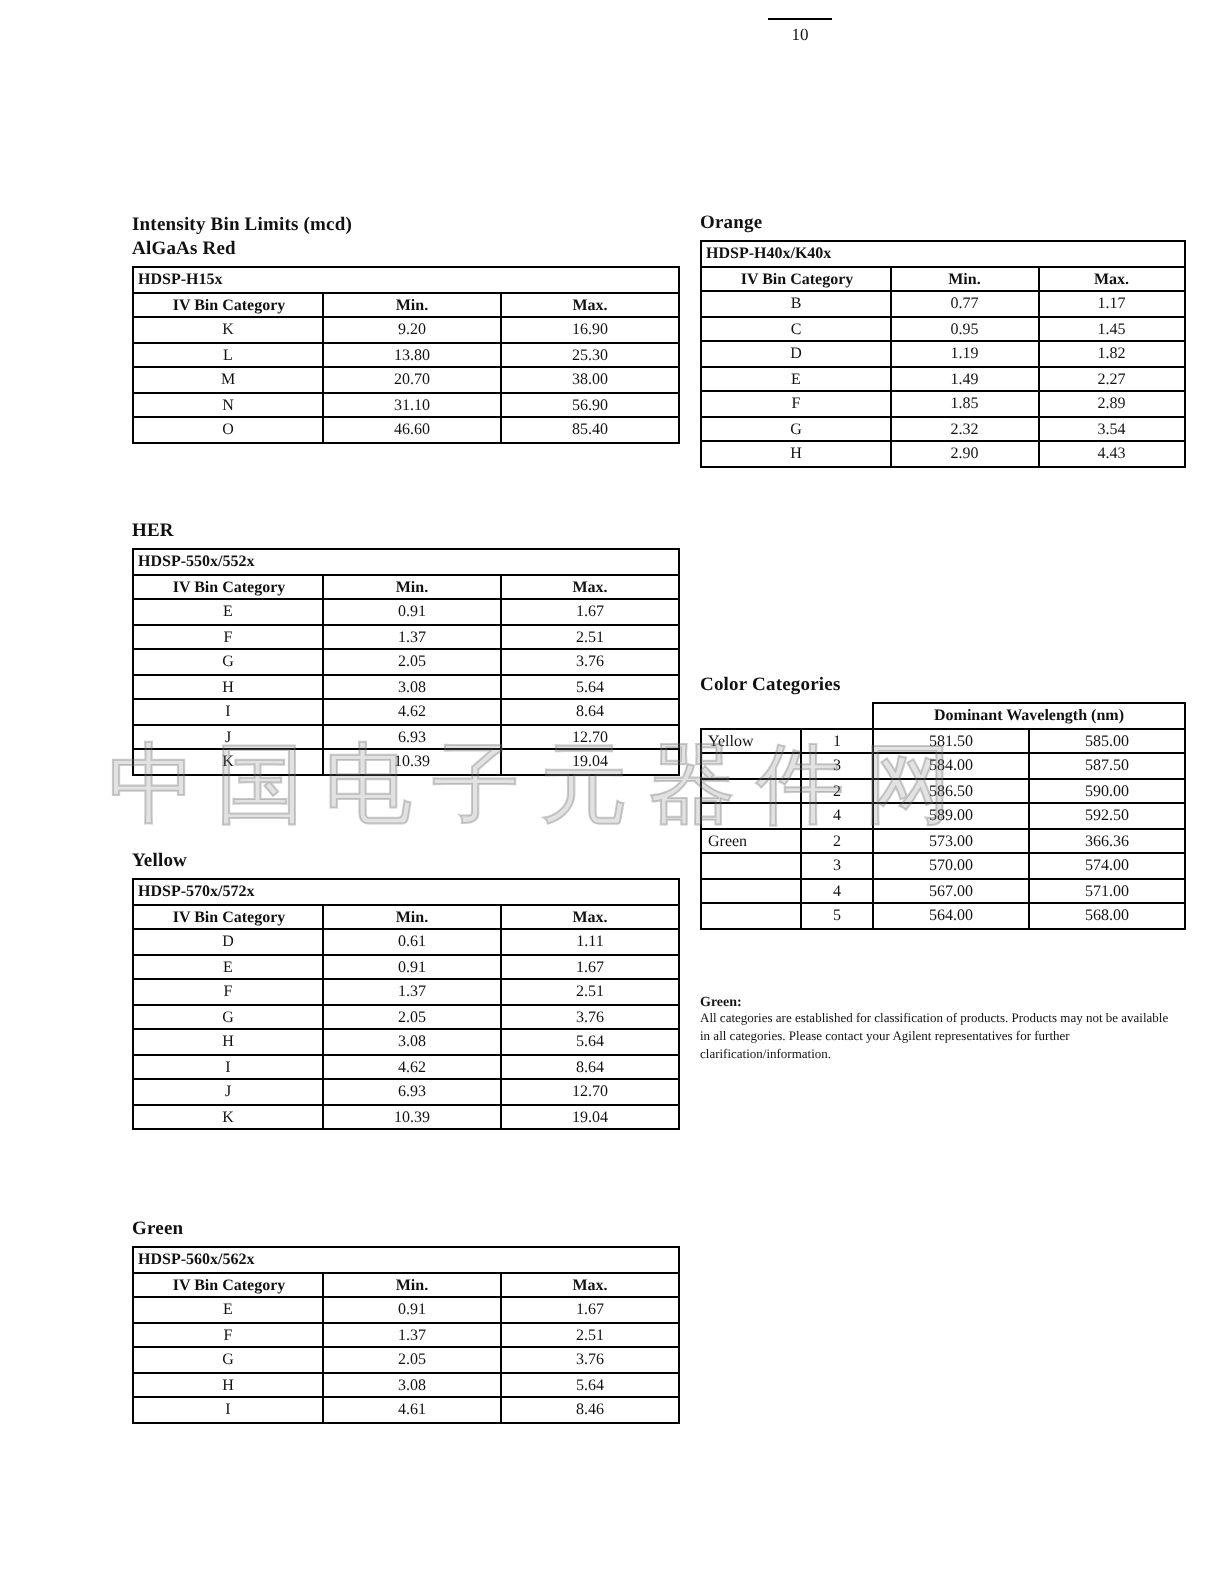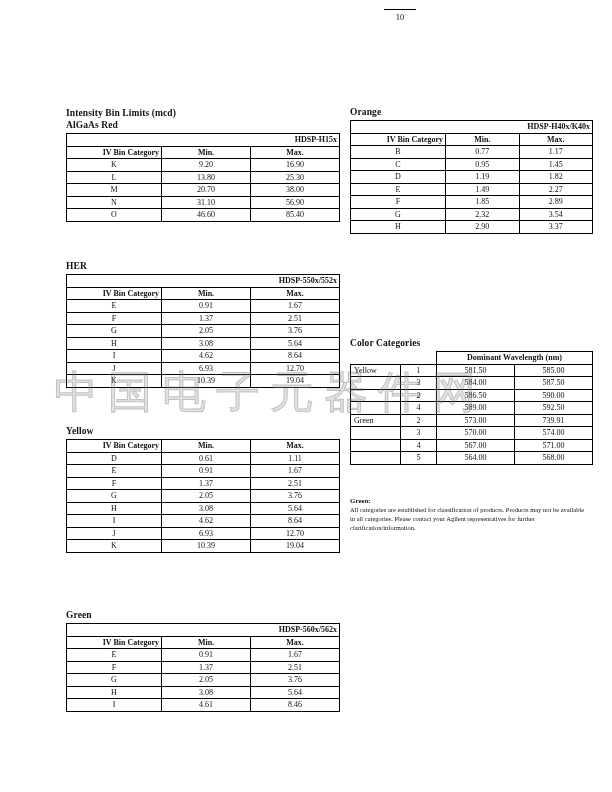--- a/index.html
+++ b/index.html
@@ -53,22 +53,22 @@
     font-size: 8px;
     line-height: 11.5px;
     height: 12px;
     padding: 0 2px;
     text-align: center;
     font-weight: 400;
     overflow: hidden;
     white-space: nowrap;
   }
   th { font-weight: 700; }
-  th.model { text-align: right; }
-  th.cat { text-align: right; padding-left: 3px; }
+  th.model { text-align: left; }
+  th.cat { text-align: center; padding-left: 3px; }
   td.colorcell { text-align: left; padding-left: 3px; }
   td.nob { border: none; background: transparent; }
 
   .col-left-sec { width: 274px; left: 66px; }
   .col-right-sec { width: 243px; left: 322px; margin-left: 28px; }
 
   
   .note-label { font-size: 7px; font-weight: 700; margin-bottom: 1px; }
   .note-text { font-size: 6.5px; line-height: 1.35; width: 240px; }
 </style>
@@ -190,20 +190,23 @@
   <section class="abs col-left-sec" style="top:426px">
     <h2 class="sec-title">Yellow</h2>
     <table class="bin-table">
         <colgroup>
           <col style="width:95px">
           <col>
           <col>
         </colgroup>
         <tbody>
           <tr>
+            <th class="model" colspan="3">HDSP-570x/572x</th>
+          </tr>
+          <tr>
             <th class="cat">IV Bin Category</th>
             <th>Min.</th>
             <th>Max.</th>
           </tr>
           <tr>
             <td>D</td>
             <td>0.61</td>
             <td>1.11</td>
           </tr>
           <tr>
@@ -334,21 +337,21 @@
             <td>2.89</td>
           </tr>
           <tr>
             <td>G</td>
             <td>2.32</td>
             <td>3.54</td>
           </tr>
           <tr>
             <td>H</td>
             <td>2.90</td>
-            <td>3.37</td>
+            <td>4.43</td>
           </tr>
         </tbody>
       </table>
   </section>
 
   <section class="abs col-right-sec" style="top:338px">
     <h2 class="sec-title">Color Categories</h2>
     <table class="color-table">
         <colgroup>
           <col style="width:50px">
@@ -382,21 +385,21 @@
           <tr>
             <td class="colorcell"></td>
             <td>4</td>
             <td>589.00</td>
             <td>592.50</td>
           </tr>
           <tr>
             <td class="colorcell">Green</td>
             <td>2</td>
             <td>573.00</td>
-            <td>739.91</td>
+            <td>366.36</td>
           </tr>
           <tr>
             <td class="colorcell"></td>
             <td>3</td>
             <td>570.00</td>
             <td>574.00</td>
           </tr>
           <tr>
             <td class="colorcell"></td>
             <td>4</td>

